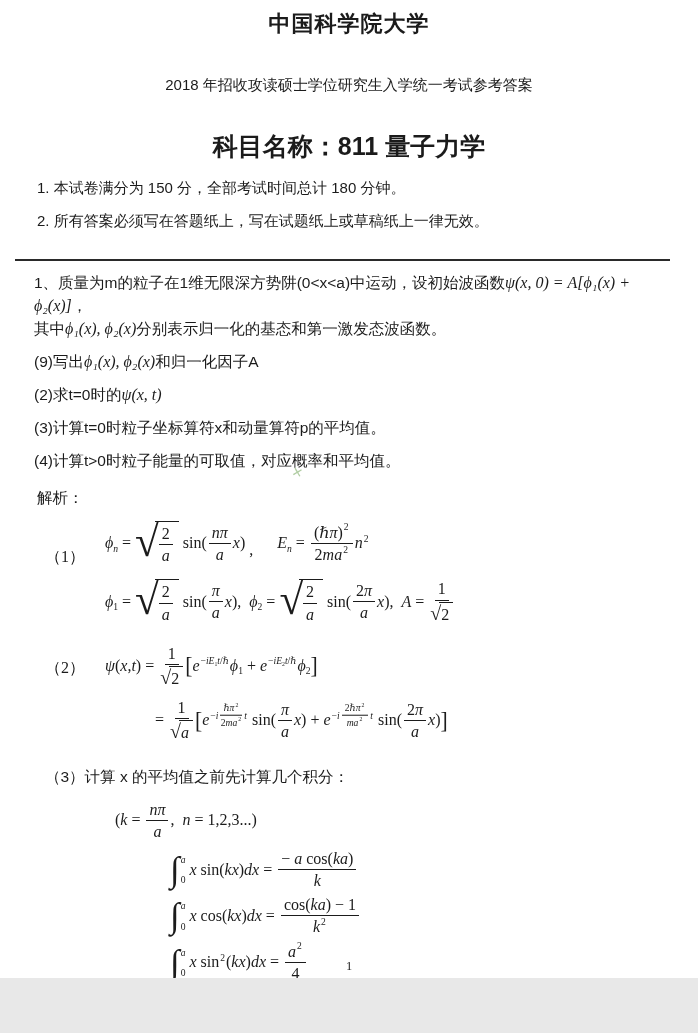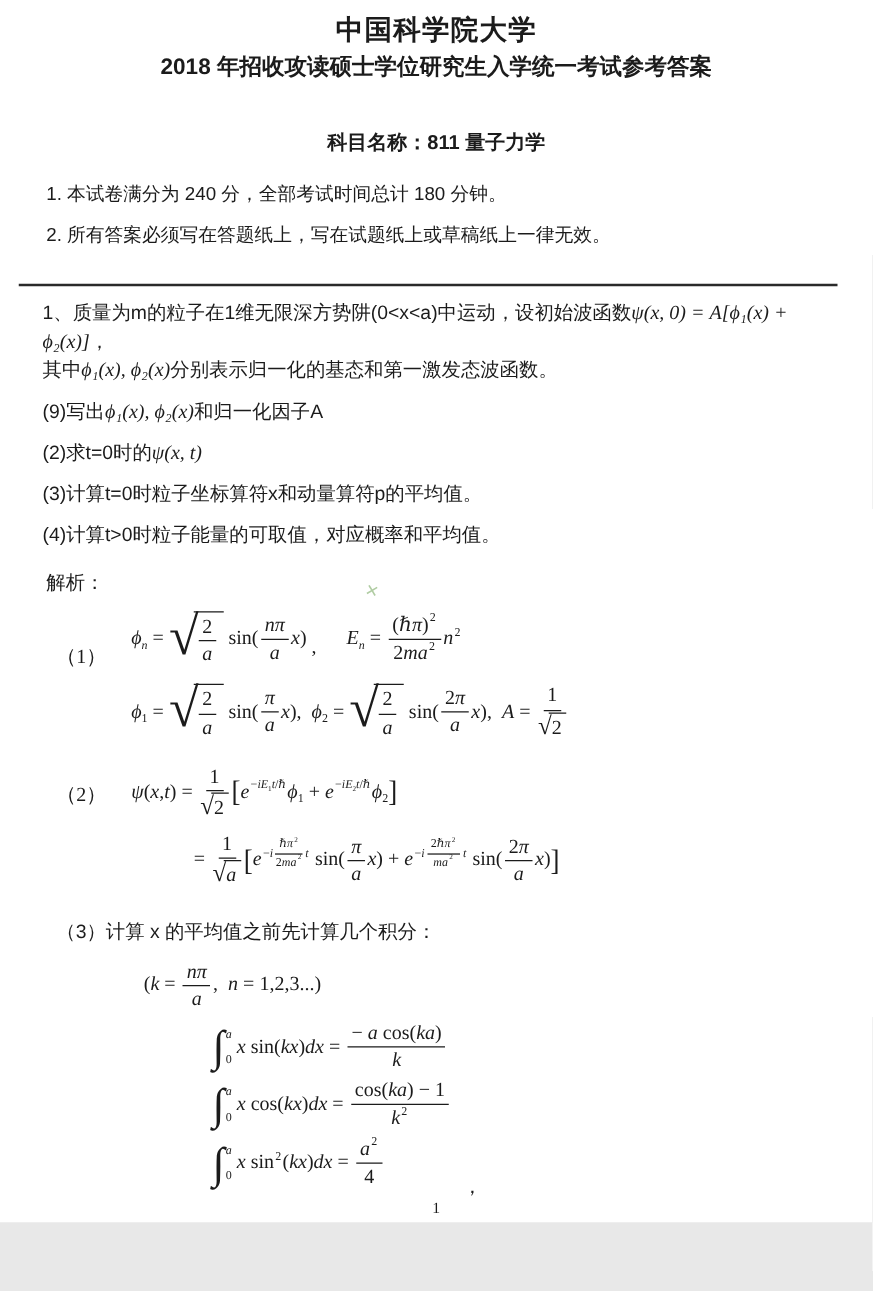--- a/index.html
+++ b/index.html
@@ -4,22 +4,22 @@
 <style>
   * { margin:0; padding:0; box-sizing:border-box; }
   html,body { background:#e8e8e8; }
   body { font-family:"Liberation Sans","DejaVu Sans",sans-serif; color:#1b1b1b; }
   .page {
     position:relative; width:698px; height:978px; background:#ffffff;
     margin:0 auto; overflow:hidden;
   }
   
   .h1 { padding-top:9px; text-align:center; font-size:22px; font-weight:bold; letter-spacing:1px; line-height:30px;}
-  .h2 { text-align:center; font-size:18px; font-weight:bold; line-height:28px;}
-  .h3 { margin-top:34px; text-align:center; font-size:16px; font-weight:bold; line-height:27px;}
+  .h2 { margin-top:32px; text-align:center; font-size:15px; font-weight:normal; line-height:28px;}
+  .h3 { margin-top:34px; text-align:center; font-size:25px; font-weight:bold; line-height:27px;}
   
   .notices { margin:17px 30px 0 37px; font-size:15px; }
   .notice-heading { line-height:22px; }
   .notice-item { margin-top:11px; line-height:22px; }
   
   .rule { margin:27px 0 0 15px; width:655px; border-top:2.5px solid #2a2a2a; }
   
   .question { margin:10px 26px 0 34px; font-size:15.5px; }
   .q-line { line-height:23px; }
   .q-part { margin-top:11px; line-height:22px; }
@@ -67,21 +67,21 @@
 </head>
 <body>
 
 <div class="page">
 
   <div class="h1">中国科学院大学</div>
   <div class="h2">2018 年招收攻读硕士学位研究生入学统一考试参考答案</div>
   <div class="h3">科目名称：811 量子力学</div>
 
   <div class="notices">
-    <div class="notice-item">1. 本试卷满分为 240 分，全部考试时间总计 180 分钟。</div>
+    <div class="notice-item">1. 本试卷满分为 150 分，全部考试时间总计 180 分钟。</div>
     <div class="notice-item">2. 所有答案必须写在答题纸上，写在试题纸上或草稿纸上一律无效。</div>
   </div>
 
   <div class="rule"></div>
 
   <div class="question">
     <div class="q-line"><span>1、质量为m的粒子在1维无限深方势阱(0&lt;x&lt;a)中运动，设初始波函数</span><span class="imath">ψ(x, 0) = A[ϕ₁(x) + ϕ₂(x)]</span><span>，</span></div>
     <div class="q-line"><span>其中</span><span class="imath">ϕ₁(x), ϕ₂(x)</span><span>分别表示归一化的基态和第一激发态波函数。</span></div>
 
     <div class="q-part"><span>(9)写出</span><span class="imath">ϕ₁(x), ϕ₂(x)</span><span>和归一化因子A</span></div>

